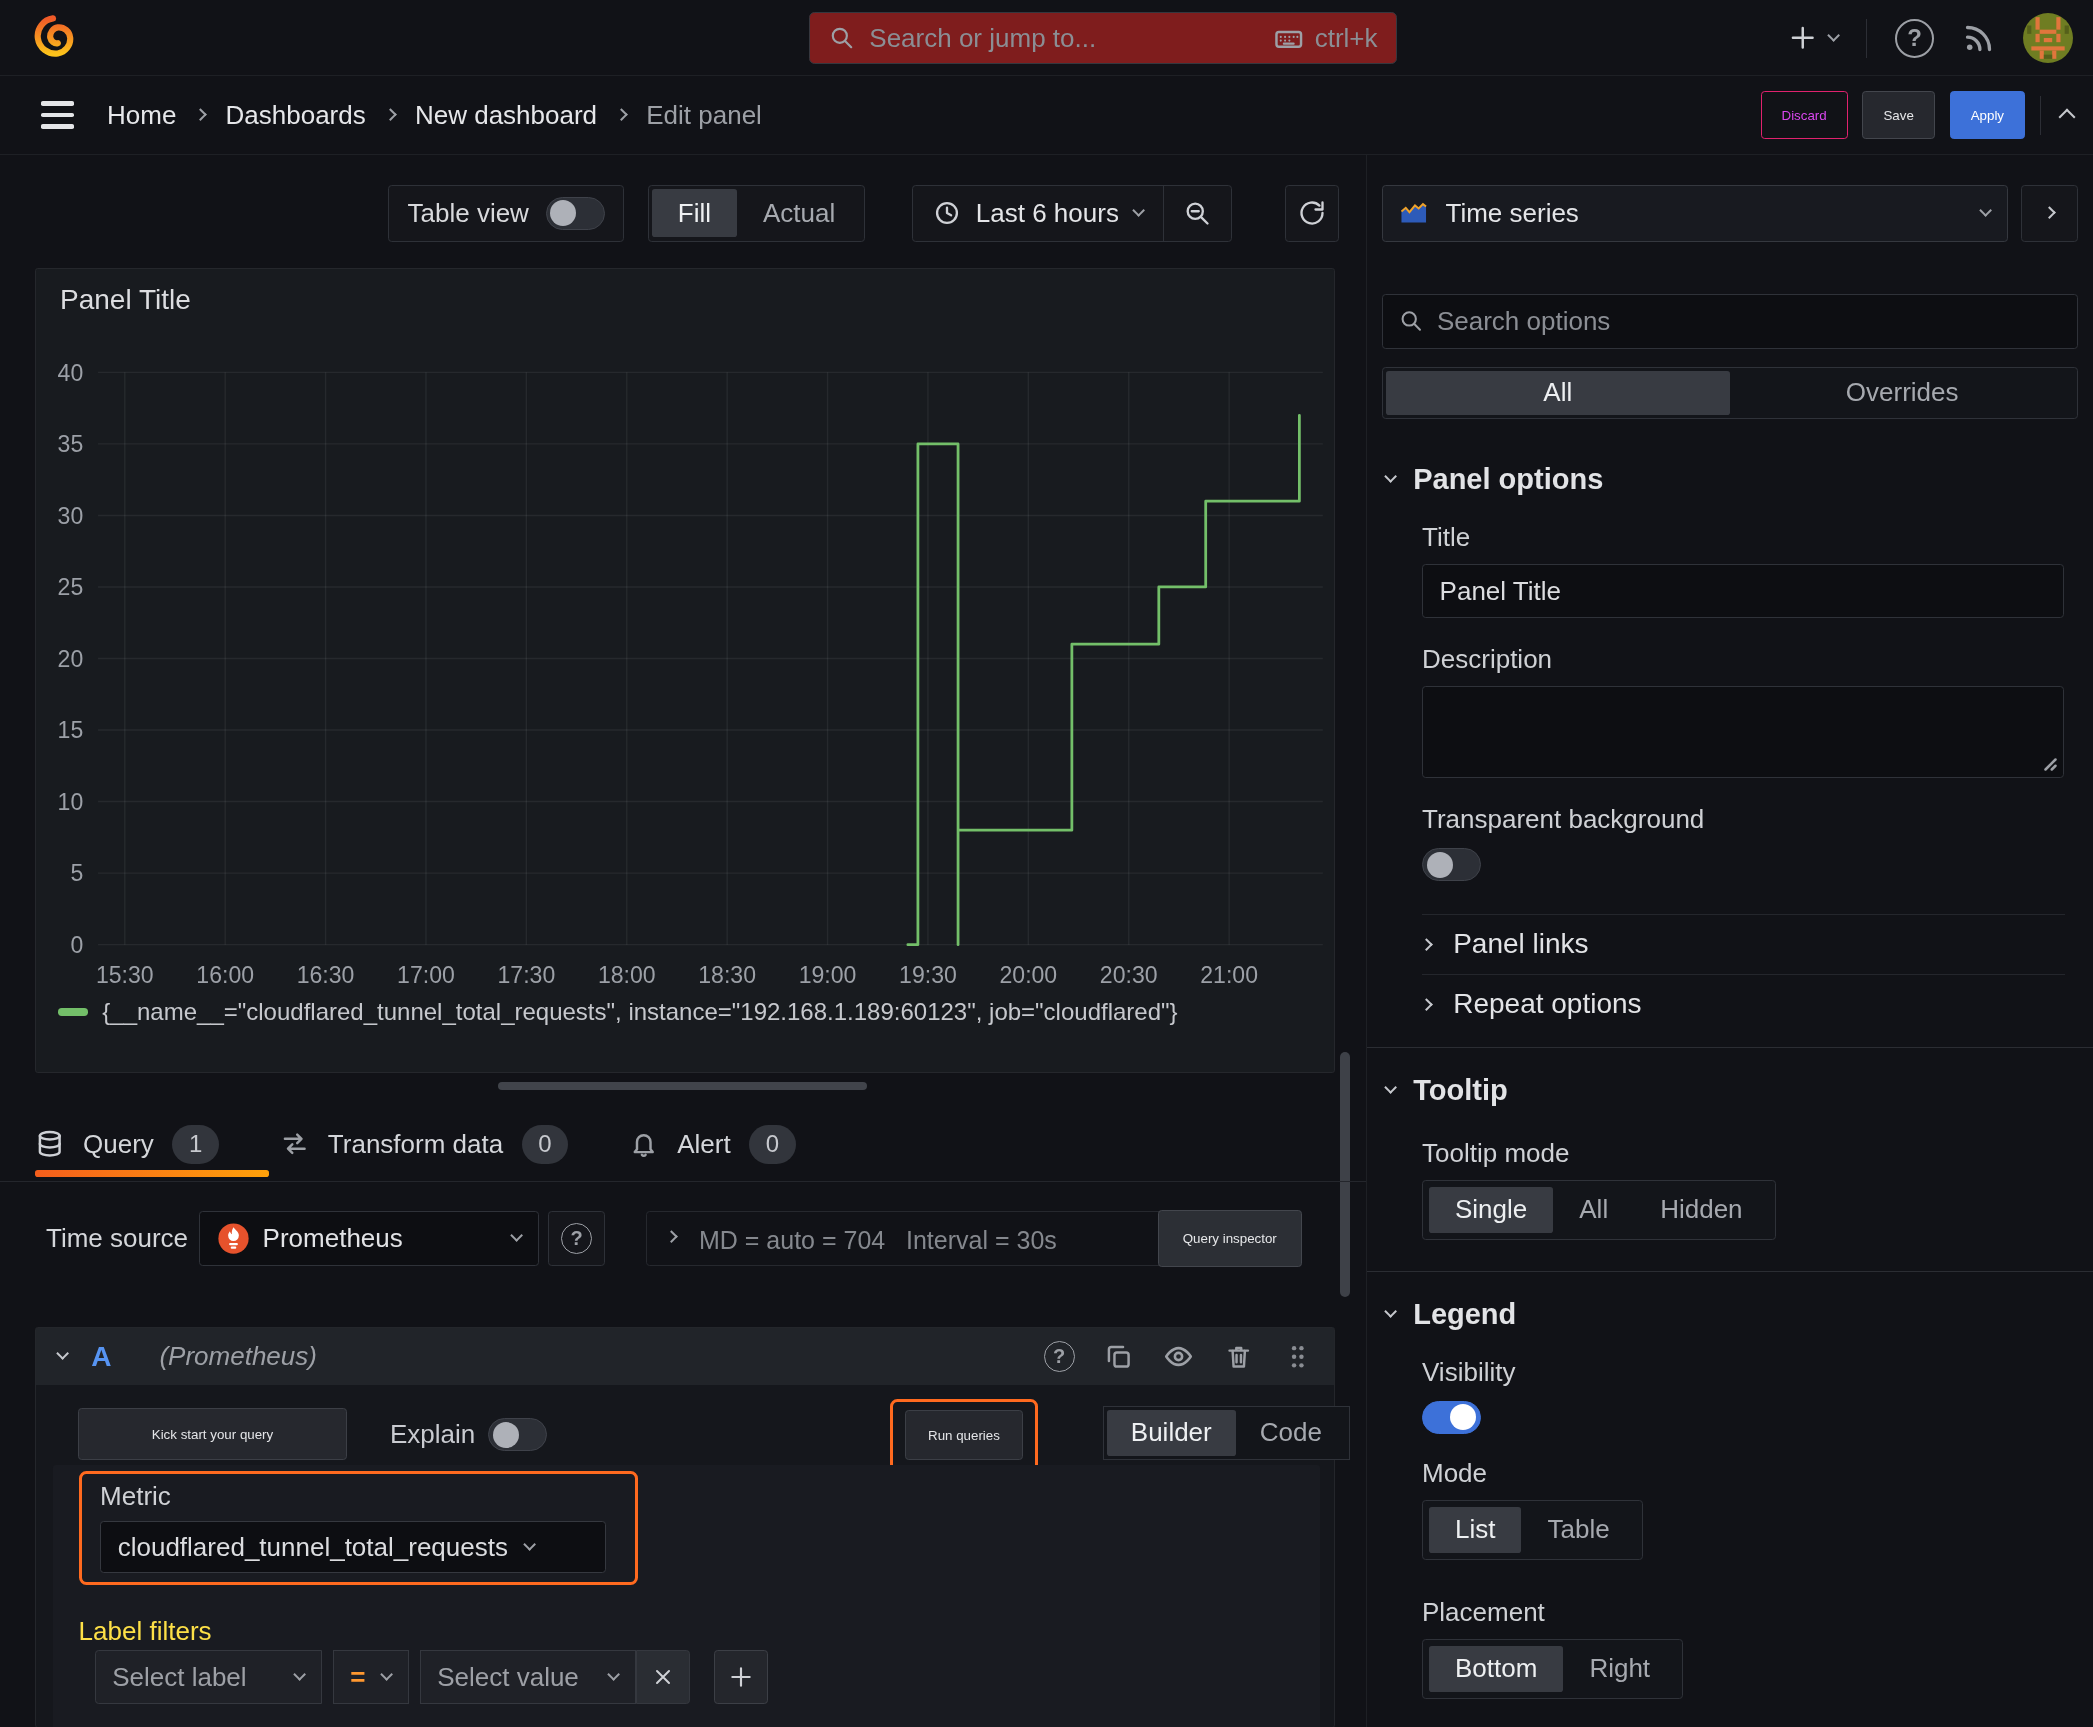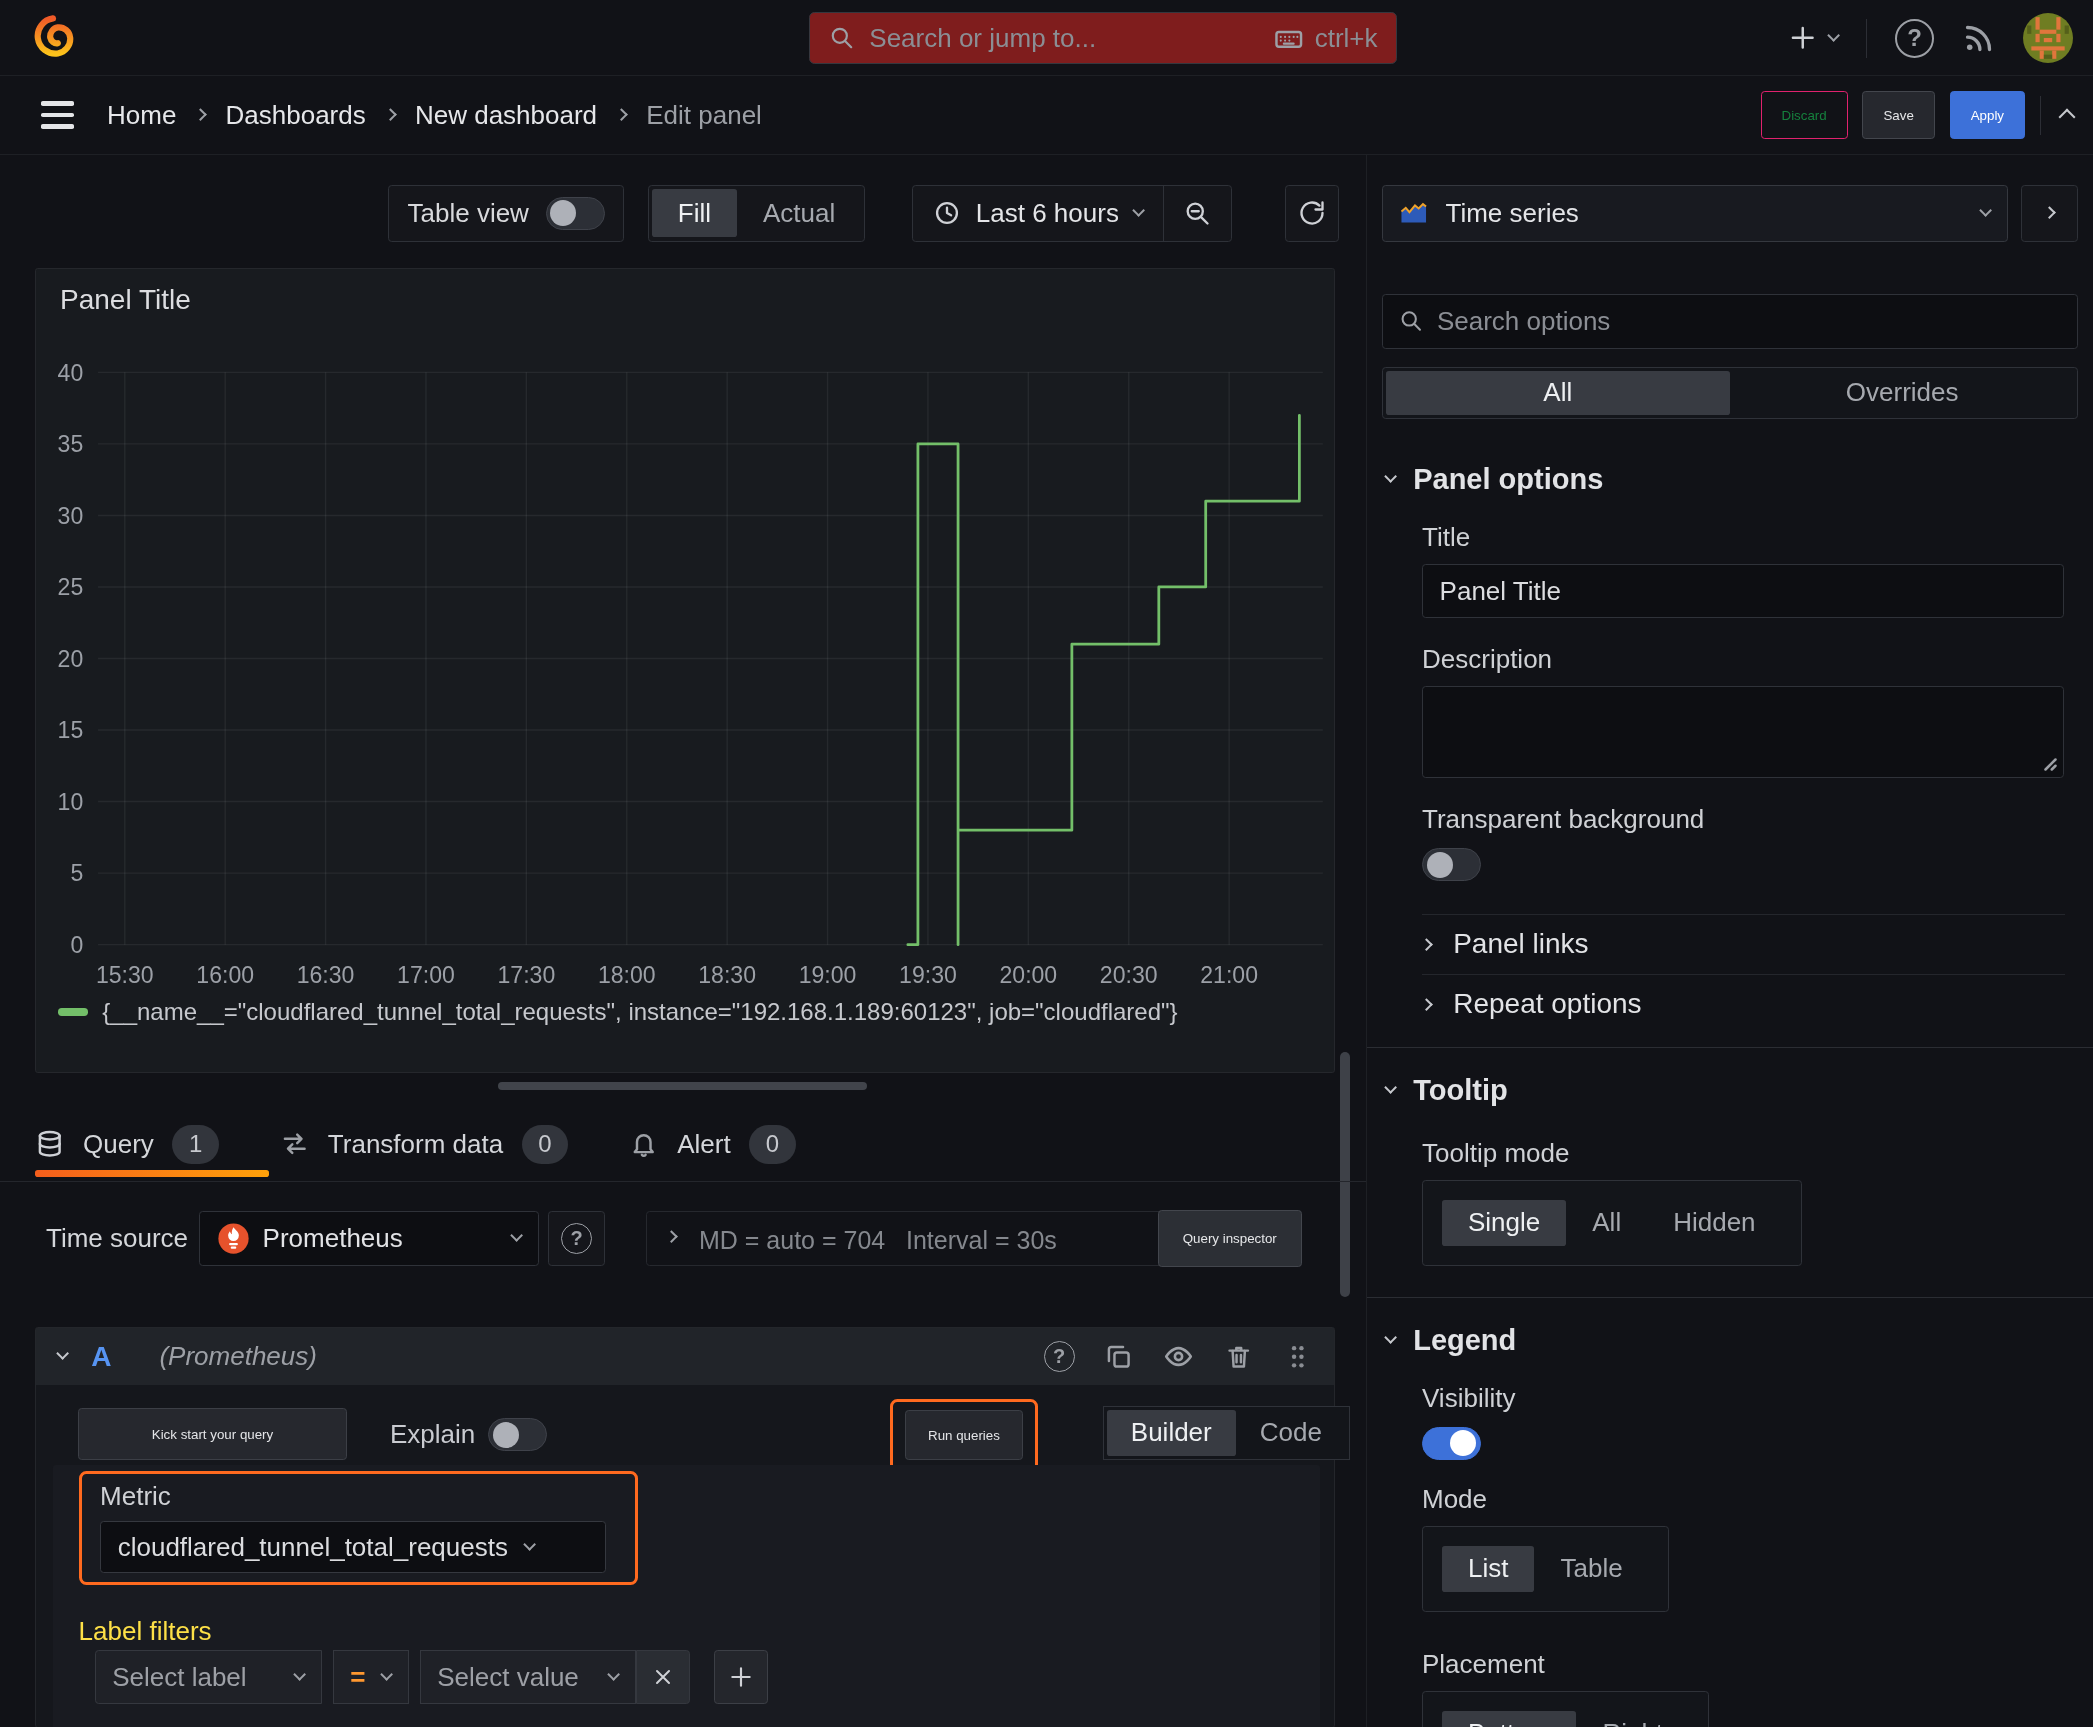--- a/index.html
+++ b/index.html
@@ -26,21 +26,21 @@
   #avatar{width:50px;height:50px;border-radius:50%;overflow:hidden}
   
   #crumbbar{position:absolute;top:76px;left:0;right:0;height:79px;border-bottom:0.9px solid #1e2025;display:flex;align-items:center}
   #hamburger{margin-left:41px;display:flex;flex-direction:column;gap:7.4px;cursor:pointer}
   #hamburger i{display:block;width:33px;height:4.2px;background:#e4e5e8;border-radius:1.8px}
   #crumbs{display:flex;align-items:center;gap:20px;margin-left:33px}
   #crumbs .crumb{color:#e6e7ea}
   #crumbs .crumb.current{color:#9da0a6}
   #crumb-actions{position:absolute;right:20px;display:flex;align-items:center;gap:14.8px}
   .btn{height:48px;border-radius:3.7px;display:inline-flex;align-items:center;justify-content:center;padding:0 20px;cursor:pointer;white-space:nowrap}
-  .btn-danger{border:0.9px solid #e0226e;color:#15803d;background:transparent}
+  .btn-danger{border:0.9px solid #e0226e;color:#d946ef;background:transparent}
   .btn-secondary{background:#26282e;border:0.9px solid #43464d;color:#e6e7e9}
   .btn-primary{background:#3d71d9;border:0.9px solid #3d71d9;color:#fff}
   
   #content{position:absolute;left:0;top:155px;width:1366px;height:1573px}
   .tgroup{position:absolute;top:29.5px;height:57px;border:0.9px solid #2e3138;border-radius:3.7px;background:#15161b;display:flex;align-items:center}
   .segwrap{padding:2.8px}
   .seg-o{height:100%;padding:0 26px;display:flex;align-items:center;color:#a6a9af;border-radius:2.8px;cursor:pointer}
   .segwrap .seg-o{height:48px}
   .seg-o.sel{background:#383b42;color:#eef0f2}
   #g-time .tr-main{display:flex;align-items:center;gap:14.8px;padding:0 20px;height:100%;cursor:pointer}
@@ -113,21 +113,21 @@
   .section-h{display:flex;align-items:center;gap:18.5px;margin:44px 0 0 18.5px;font-size:29px;font-weight:bold;color:#e2e3e6;cursor:pointer}
   .s-label{margin:26px 29.5px 0 55px;color:#cfd1d5}
   .s-input{margin:11px 29.5px 0 55px;height:54px;background:#0d0e12;border:0.9px solid #2f3239;border-radius:3.7px;color:#dcdde0;display:flex;align-items:center;padding:0 16.6px}
   .s-input input{background:transparent;border:none;outline:none;color:#dcdde0;font:inherit;width:100%}
   #desc-wrap{position:relative;margin:11px 29.5px 0 55px;height:92px;background:#0d0e12;border:0.9px solid #2f3239;border-radius:3.7px}
   #desc-wrap svg{position:absolute;right:4.6px;bottom:4.6px}
   .s-toggle{margin:13px 0 0 55px}
   .hr{height:0.9px;background:#24262c;margin:33px 28px 0 55px}
   .hr.full{margin:13px 0 0 0;background:#2b2d33}
   .collapsed-row{display:flex;align-items:center;gap:22px;height:59px;margin-left:55px;font-size:28px;color:#e2e3e6;cursor:pointer}
-  .seg{display:inline-flex;border:0.9px solid #2f3239;border-radius:3.7px;background:#13151a;padding:19px;margin:11px 0 0 55px}
+  .seg{display:inline-flex;border:0.9px solid #2f3239;border-radius:3.7px;background:#13151a;padding:6px;margin:11px 0 0 55px}
   .seg .seg-o{height:46px}
   .s-label.values{margin-top:37px}
 </style>
 </head>
 <body>
 
 <div id="topnav">
   <div class="abs" style="left:31px;top:14.8px">
     <svg viewBox="0 0 64 64" width="44" height="44">
       <defs>

